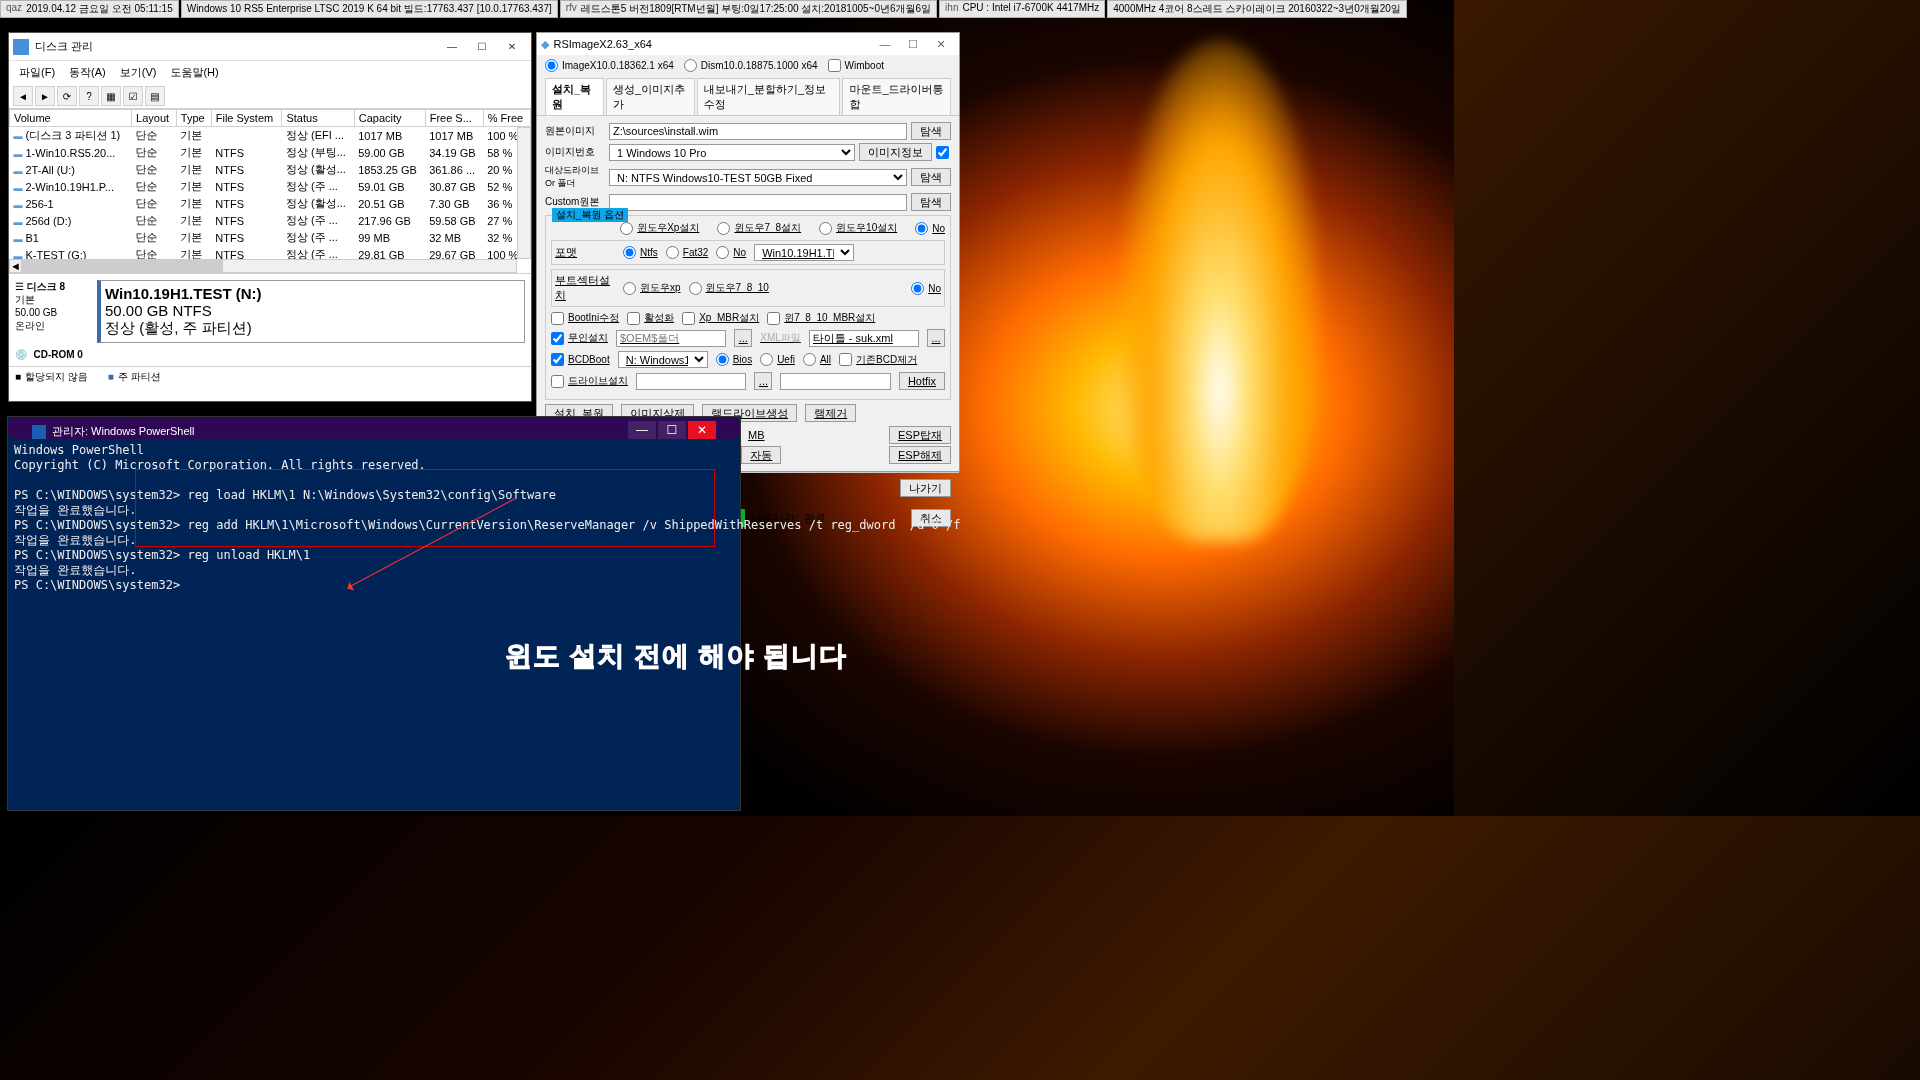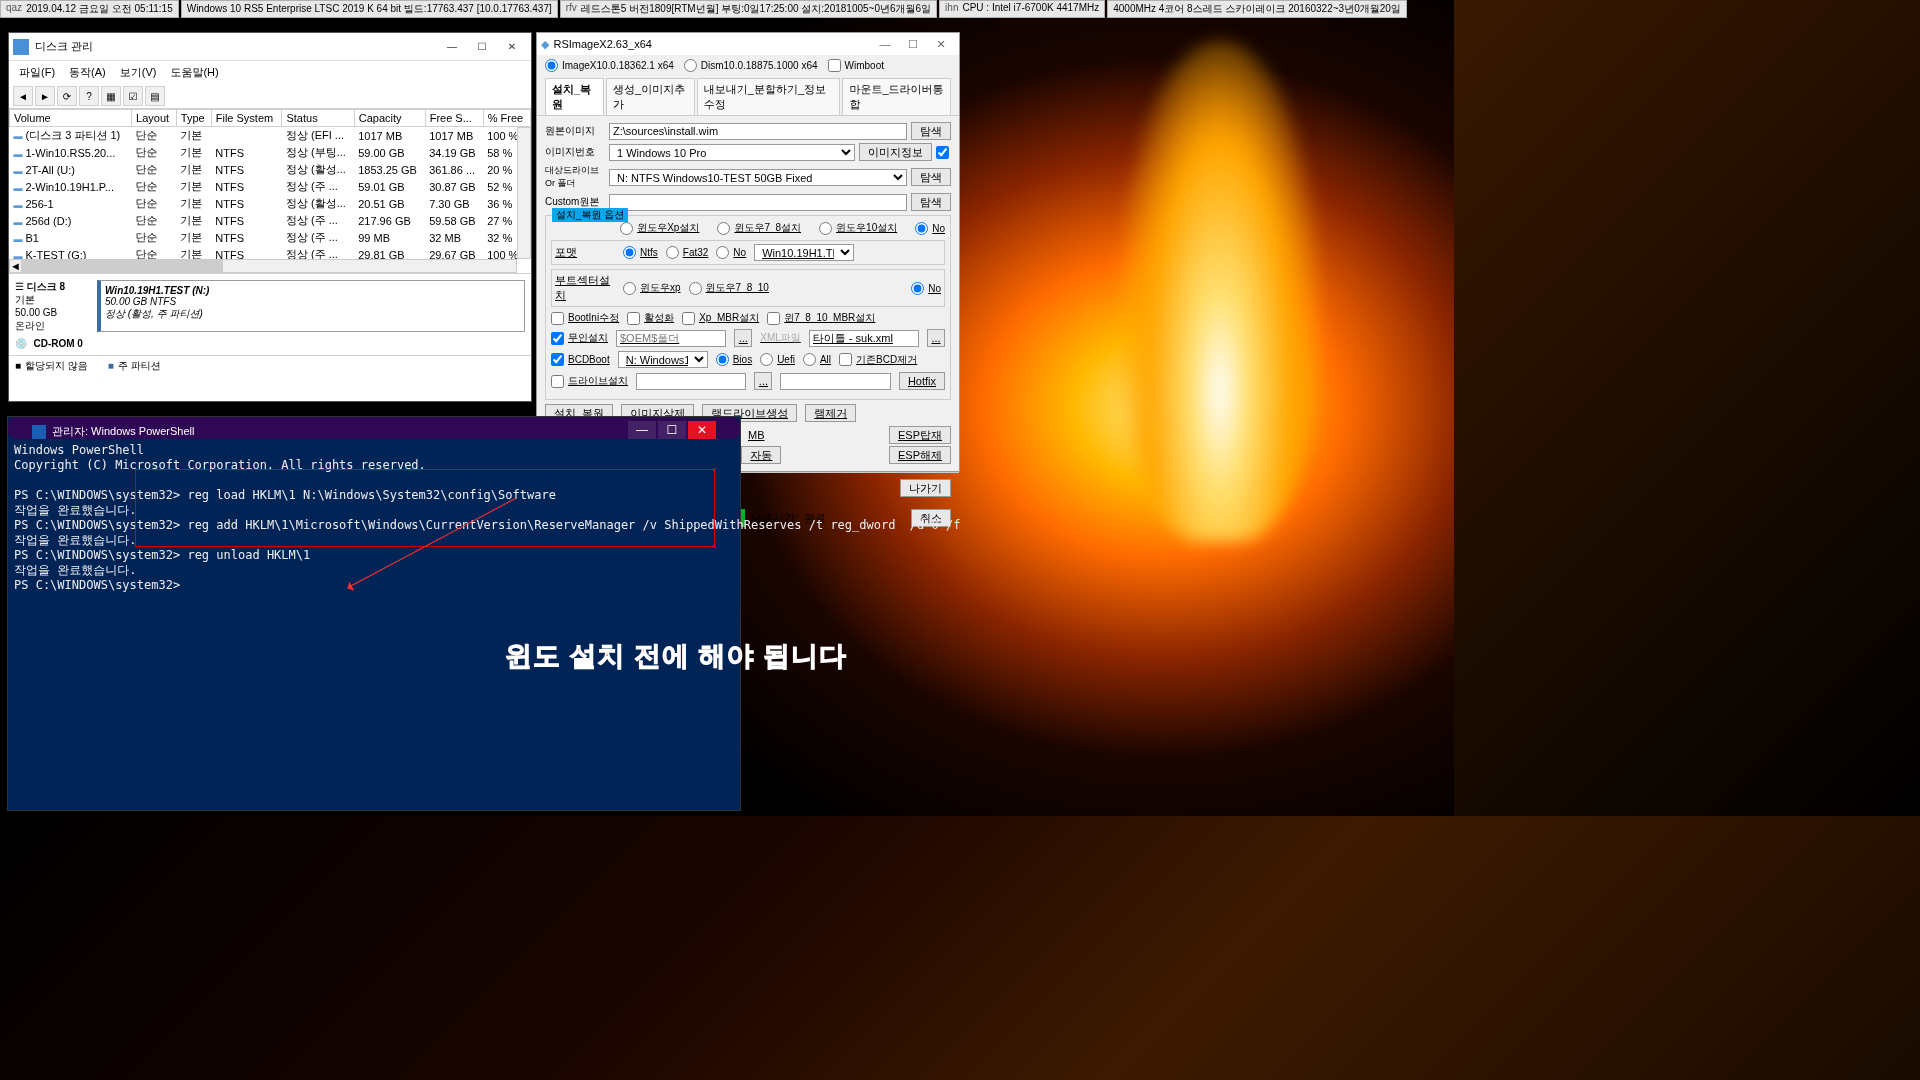--- a/index.html
+++ b/index.html
@@ -64,21 +64,21 @@
 .disk-table td { padding: 1px 4px; white-space: nowrap; overflow: hidden; }
 .disk-table td.vol-icon::before { content: "▬"; color: #5a9bd5; margin-right: 3px; font-size: 9px; }
 .disk-table-wrap { height: 165px; overflow: hidden; border-bottom: 1px solid #d0d0d0; position: relative; }
 .hscroll { position: absolute; bottom: 0; left: 0; right: 14px; height: 14px; background: #f0f0f0; border: 1px solid #ccc; display: flex; }
 .hscroll .thumb { width: 40%; height: 100%; background: #cdcdcd; }
 .vscroll-dt { position: absolute; right: 0; top: 18px; bottom: 14px; width: 14px; background: #f0f0f0; border: 1px solid #ccc; }
 
 .disk-detail { display: flex; padding: 6px; gap: 6px; }
 .disk-detail-left { width: 76px; font-size: 10px; line-height: 13px; }
 .disk-detail-right { flex: 1; border: 1px solid #999; padding: 4px; background: #fff; border-left: 4px solid #3a6ea5; }
-.disk-detail-right .line { font-size: 10px; font-style: italic; }
+.disk-detail-right .line { font-size: 15px; }
 .cdrom-row { display: flex; padding: 0 6px 6px; gap: 6px; font-size: 10px; }
 .legend { border-top: 1px solid #d0d0d0; padding: 3px 6px; font-size: 10px; display: flex; gap: 20px; }
 .legend span::before { content: "■"; margin-right: 4px; }
 .legend .unalloc::before { color: #000; }
 .legend .primary::before { color: #3a6ea5; }
 
 
 .rsimagex {
   position: absolute; left: 536px; top: 32px;
   width: 424px; height: 440px;

